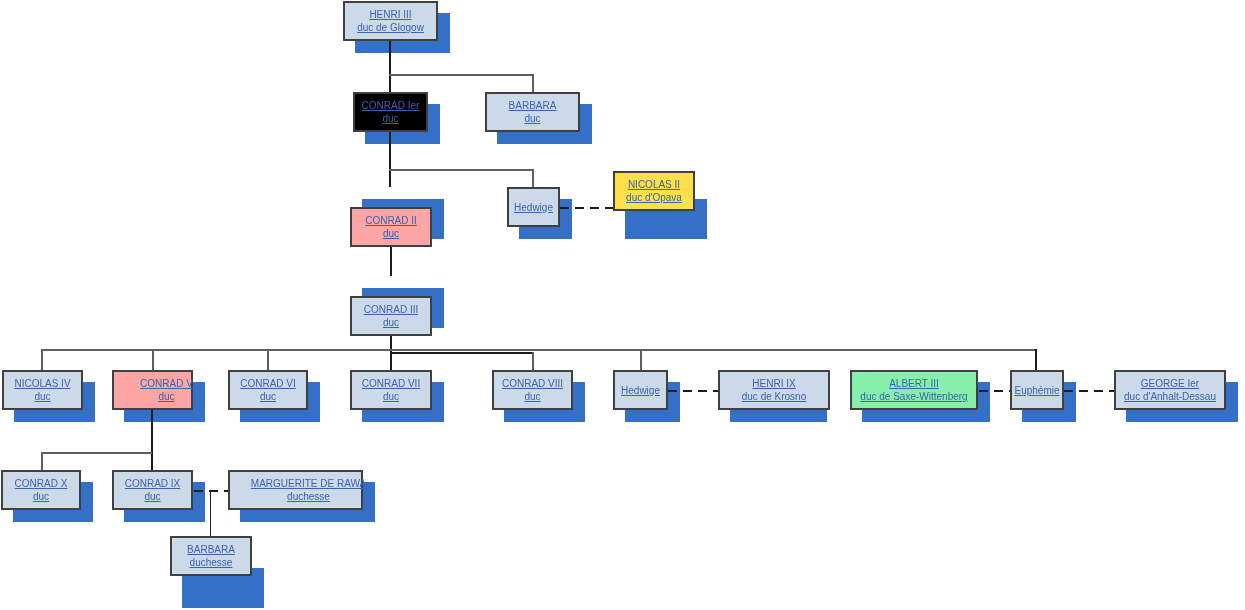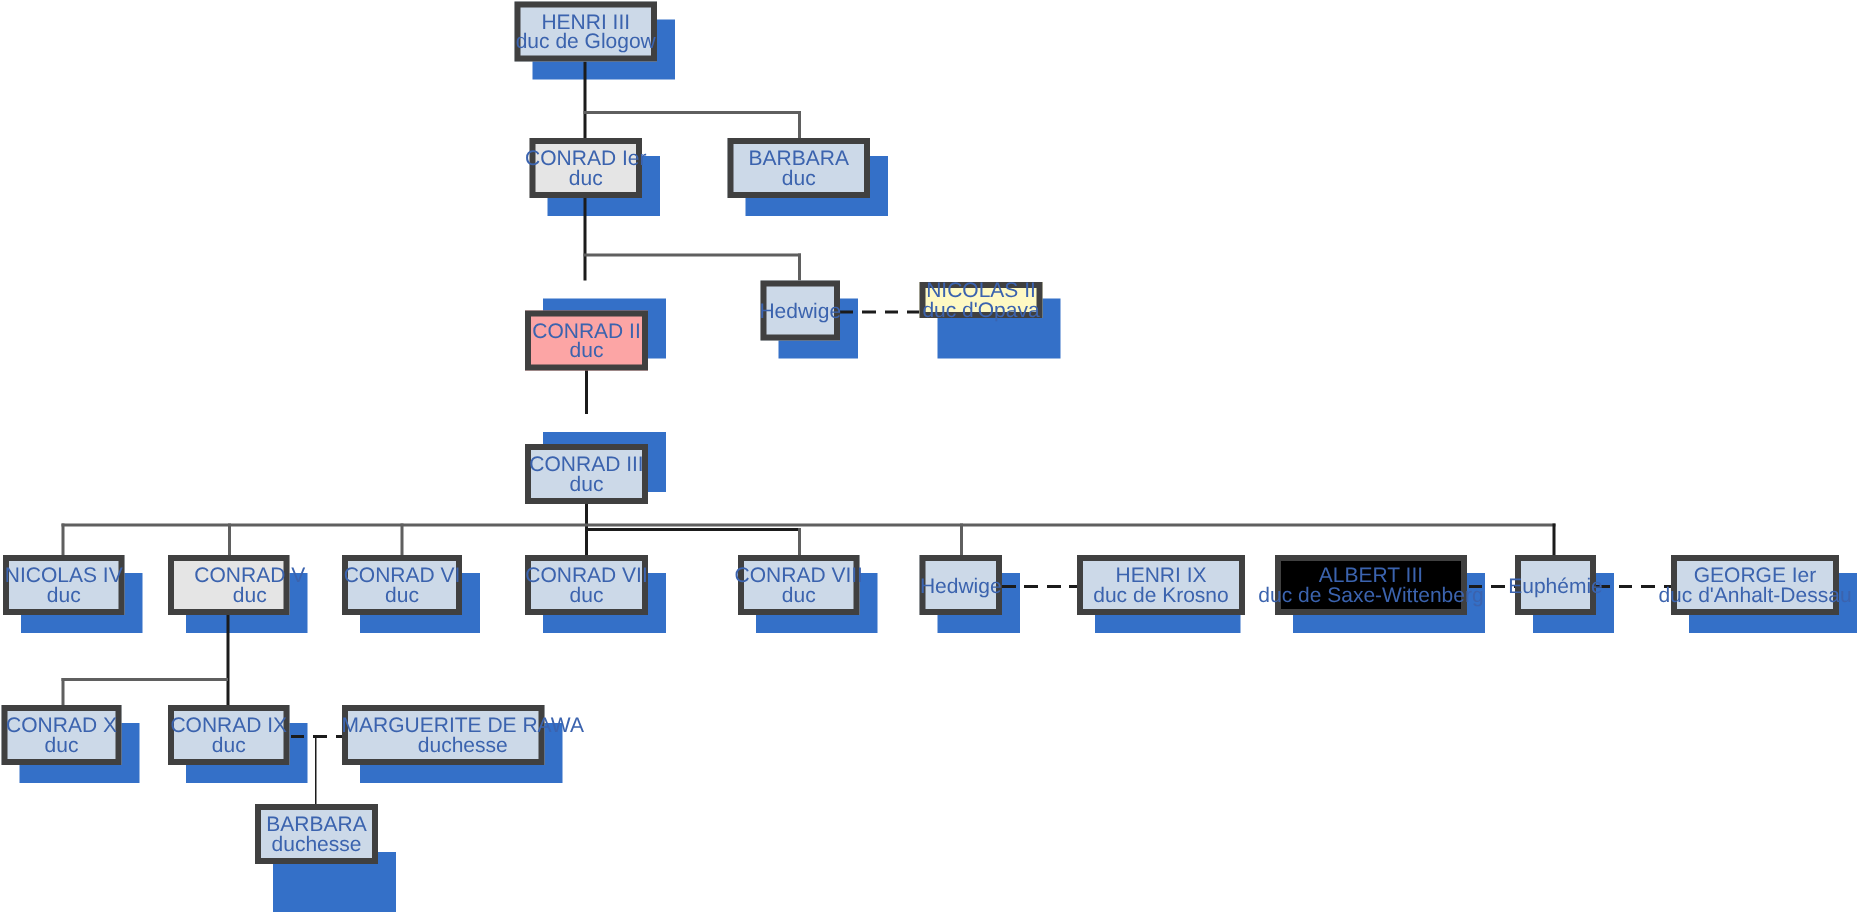--- a/index.html
+++ b/index.html
@@ -21,29 +21,30 @@
   }
   .dash-line {
     position: absolute;
     z-index: 2;
     height: 2px;
   }
   .node {
     position: absolute;
     z-index: 3;
     box-sizing: border-box;
-    border: 4px solid #0c4a6e;
+    border: 2px solid #0c4a6e;
     display: flex;
     flex-direction: column;
     align-items: center;
     justify-content: center;
     text-align: center;
-    font-size: 14px;
+    font-size: 10px;
     line-height: 13px;
     white-space: nowrap;
+    text-decoration: underline;
   }
   .node span { display: block; }
 </style>
 </head>
 <body>
 
 <div class="canvas" id="canvas" style="background: rgb(255, 255, 255);">
   <div id="shadows-layer">
       <div class="node-shadow" style="background: rgb(52, 112, 200); left: 355px; top: 13px; width: 95px; height: 40px;"></div>
       <div class="node-shadow" style="background: rgb(52, 112, 200); left: 365px; top: 104px; width: 75px; height: 40px;"></div>
@@ -92,48 +93,48 @@
       <div class="line" style="background: rgb(95, 95, 95); left: 41px; top: 452px; width: 111px; height: 2px;"></div>
       <div class="line" style="background: rgb(95, 95, 95); left: 41px; top: 452px; width: 2px; height: 18px;"></div>
       <div class="dash-line" style="background: repeating-linear-gradient(90deg, rgb(27, 27, 27) 0px, rgb(27, 27, 27) 9px, transparent 9px, transparent 15px); left: 194px; top: 490px; width: 34px;"></div>
       <div class="line" style="background: rgb(27, 27, 27); left: 210px; top: 490px; width: 1px; height: 66px;"></div>
     </div>
   <div id="nodes-layer">
       <div class="node" style="background: rgb(204, 217, 232); border-color: rgb(64, 64, 64); color: rgb(59, 99, 174); left: 343px; top: 1px; width: 95px; height: 40px;">
         <span>HENRI III</span>
         <span>duc de Glogow</span>
       </div>
-      <div class="node" style="background: #e5e5e5; border-color: rgb(64, 64, 64); color: rgb(59, 99, 174); left: 353px; top: 92px; width: 75px; height: 40px;">
+      <div class="node" style="background: #000000; border-color: rgb(64, 64, 64); color: rgb(59, 99, 174); left: 353px; top: 92px; width: 75px; height: 40px;">
         <span>CONRAD Ier</span>
         <span>duc</span>
       </div>
       <div class="node" style="background: rgb(204, 217, 232); border-color: rgb(64, 64, 64); color: rgb(59, 99, 174); left: 485px; top: 92px; width: 95px; height: 40px;">
         <span>BARBARA</span>
         <span>duc</span>
       </div>
       <div class="node" style="background: #fca5a5; border-color: rgb(64, 64, 64); color: rgb(59, 99, 174); left: 350px; top: 187px; width: 82px; height: 40px; margin-top: 20px;">
         <span>CONRAD II</span>
         <span>duc</span>
       </div>
       <div class="node" style="background: rgb(204, 217, 232); border-color: rgb(64, 64, 64); color: rgb(59, 99, 174); left: 507px; top: 187px; width: 53px; height: 40px;">
         <span>Hedwige</span>
       </div>
-      <div class="node" style="background: #fef9c3; border-color: rgb(64, 64, 64); color: rgb(59, 99, 174); left: 613px; top: 188px; width: 82px; height: 24px;">
+      <div class="node" style="background: #fde047; border-color: rgb(64, 64, 64); color: rgb(59, 99, 174); left: 613px; top: 171px; width: 82px; height: 40px;">
         <span>NICOLAS II</span>
         <span>duc d'Opava</span>
       </div>
       <div class="node" style="background: rgb(204, 217, 232); border-color: rgb(64, 64, 64); color: rgb(59, 99, 174); left: 350px; top: 276px; width: 82px; height: 40px; margin-top: 20px;">
         <span>CONRAD III</span>
         <span>duc</span>
       </div>
       <div class="node" style="background: rgb(204, 217, 232); border-color: rgb(64, 64, 64); color: rgb(59, 99, 174); left: 2px; top: 370px; width: 81px; height: 40px;">
         <span>NICOLAS IV</span>
         <span>duc</span>
       </div>
-      <div class="node" style="background: #e5e5e5; border-color: rgb(64, 64, 64); color: rgb(59, 99, 174); left: 112px; top: 370px; width: 81px; height: 40px; padding-left: 28px;">
+      <div class="node" style="background: #fca5a5; border-color: rgb(64, 64, 64); color: rgb(59, 99, 174); left: 112px; top: 370px; width: 81px; height: 40px; padding-left: 28px;">
         <span>CONRAD V</span>
         <span>duc</span>
       </div>
       <div class="node" style="background: rgb(204, 217, 232); border-color: rgb(64, 64, 64); color: rgb(59, 99, 174); left: 228px; top: 370px; width: 80px; height: 40px;">
         <span>CONRAD VI</span>
         <span>duc</span>
       </div>
       <div class="node" style="background: rgb(204, 217, 232); border-color: rgb(64, 64, 64); color: rgb(59, 99, 174); left: 350px; top: 370px; width: 82px; height: 40px;">
         <span>CONRAD VII</span>
         <span>duc</span>
@@ -142,21 +143,21 @@
         <span>CONRAD VIII</span>
         <span>duc</span>
       </div>
       <div class="node" style="background: rgb(204, 217, 232); border-color: rgb(64, 64, 64); color: rgb(59, 99, 174); left: 613px; top: 370px; width: 55px; height: 40px;">
         <span>Hedwige</span>
       </div>
       <div class="node" style="background: rgb(204, 217, 232); border-color: rgb(64, 64, 64); color: rgb(59, 99, 174); left: 718px; top: 370px; width: 112px; height: 40px;">
         <span>HENRI IX</span>
         <span>duc de Krosno</span>
       </div>
-      <div class="node" style="background: #000000; border-color: rgb(64, 64, 64); color: rgb(59, 99, 174); left: 850px; top: 370px; width: 128px; height: 40px;">
+      <div class="node" style="background: #86efac; border-color: rgb(64, 64, 64); color: rgb(59, 99, 174); left: 850px; top: 370px; width: 128px; height: 40px;">
         <span>ALBERT III</span>
         <span>duc de Saxe-Wittenberg</span>
       </div>
       <div class="node" style="background: rgb(204, 217, 232); border-color: rgb(64, 64, 64); color: rgb(59, 99, 174); left: 1010px; top: 370px; width: 54px; height: 40px;">
         <span>Euphémie</span>
       </div>
       <div class="node" style="background: rgb(204, 217, 232); border-color: rgb(64, 64, 64); color: rgb(59, 99, 174); left: 1114px; top: 370px; width: 112px; height: 40px;">
         <span>GEORGE Ier</span>
         <span>duc d'Anhalt-Dessau</span>
       </div>

